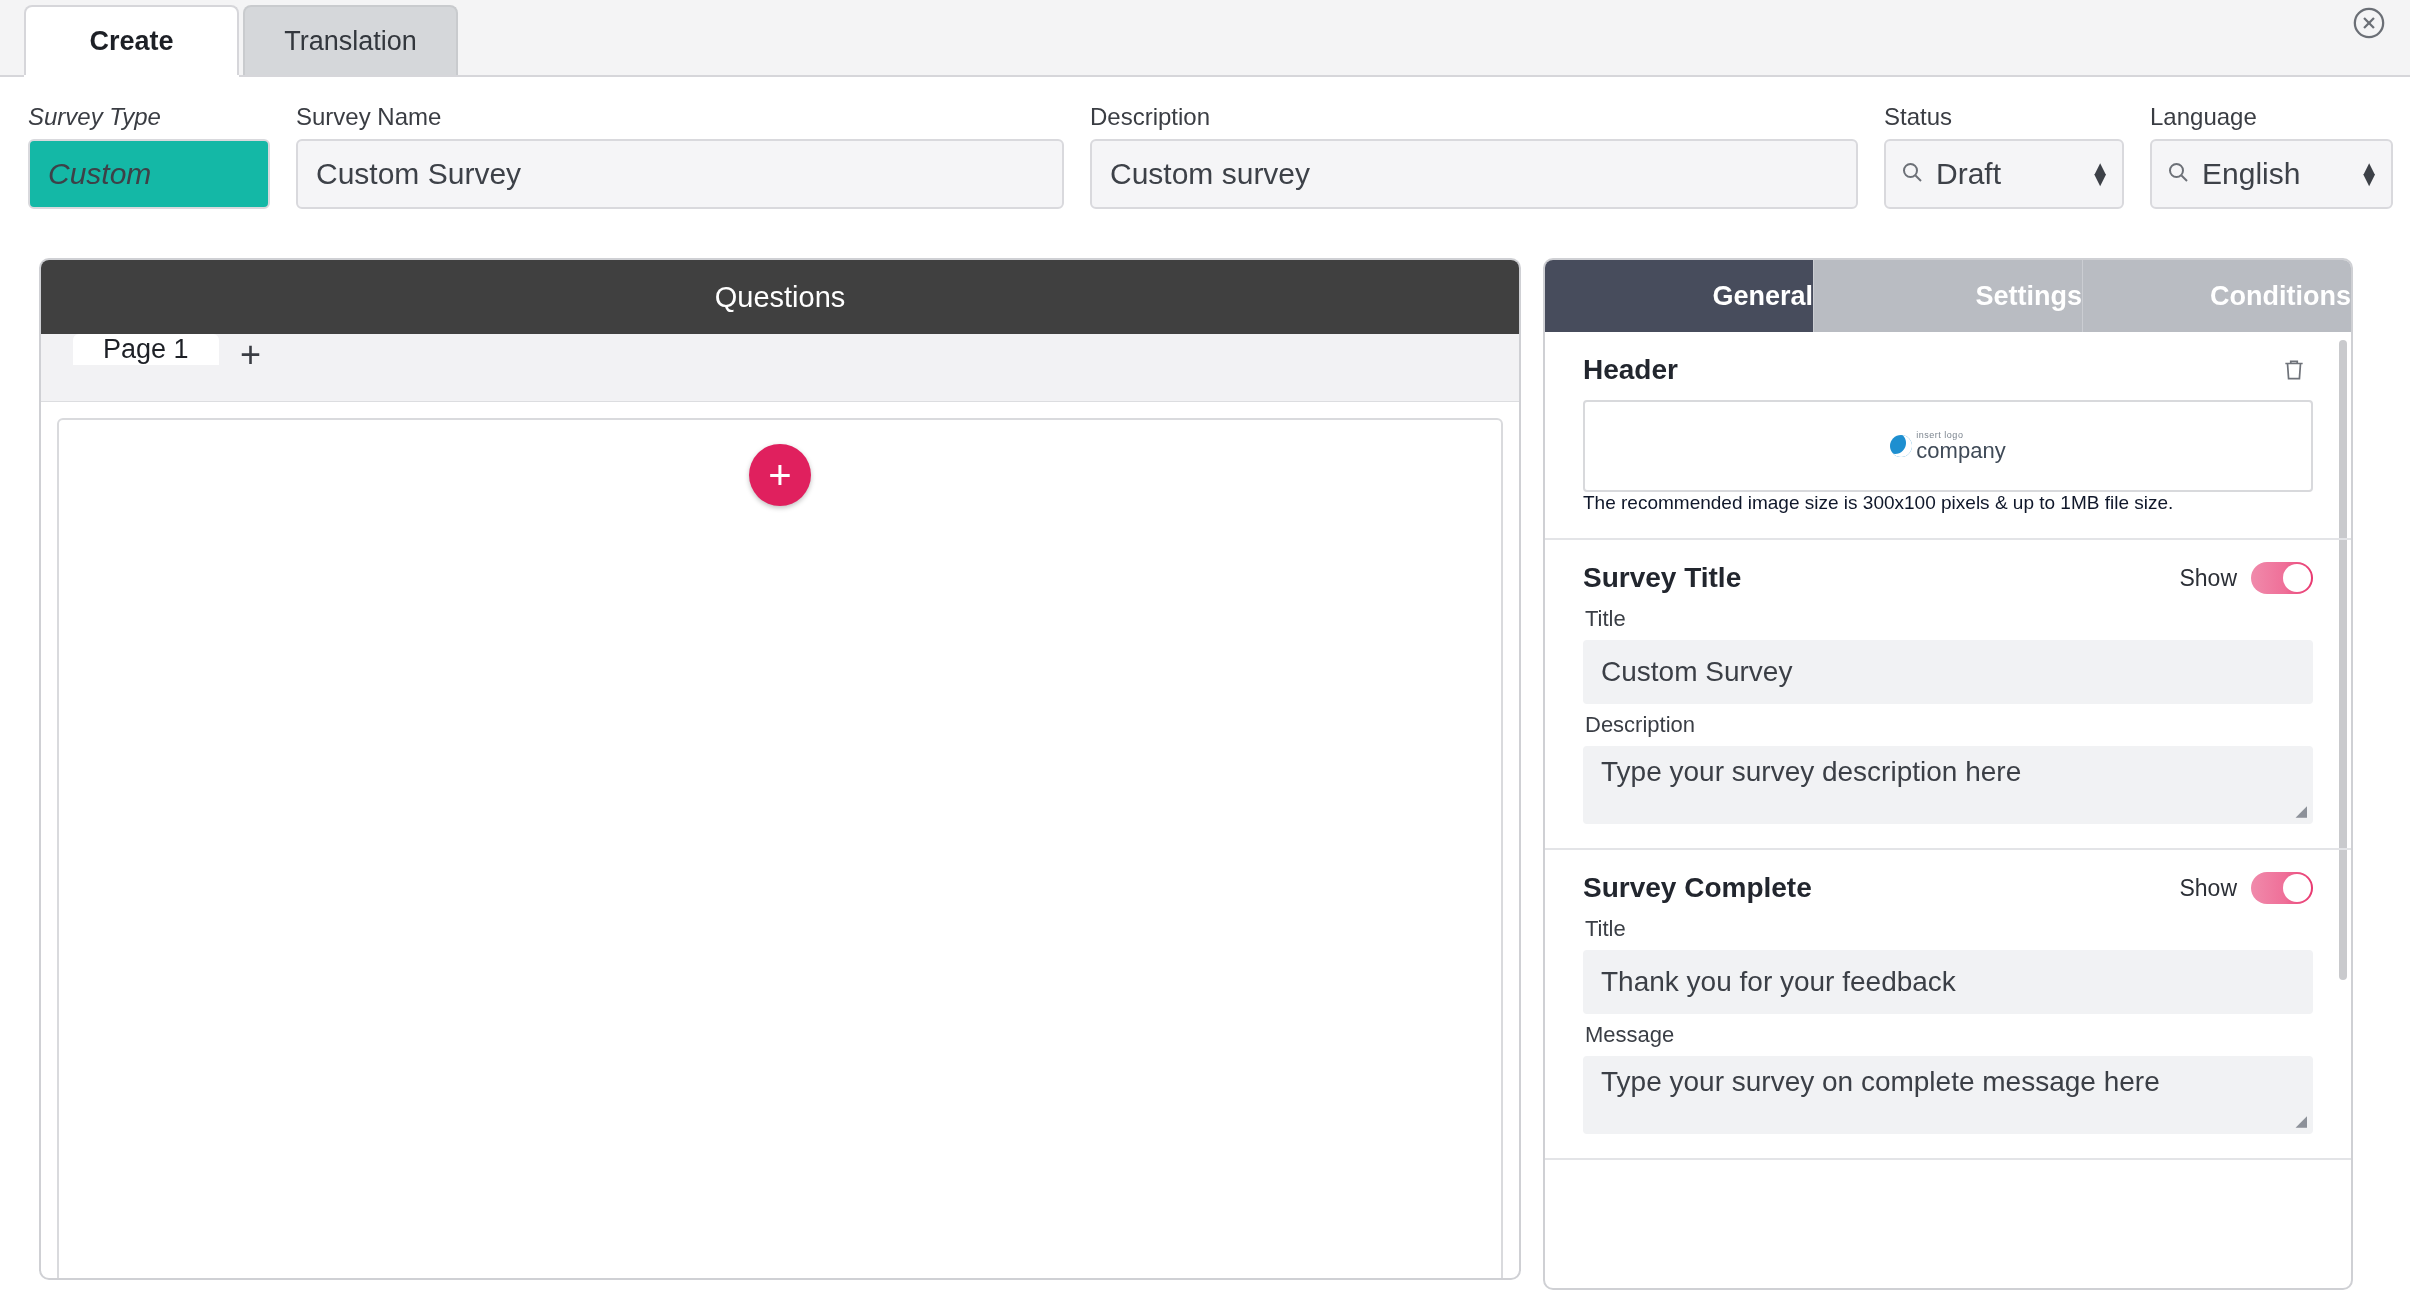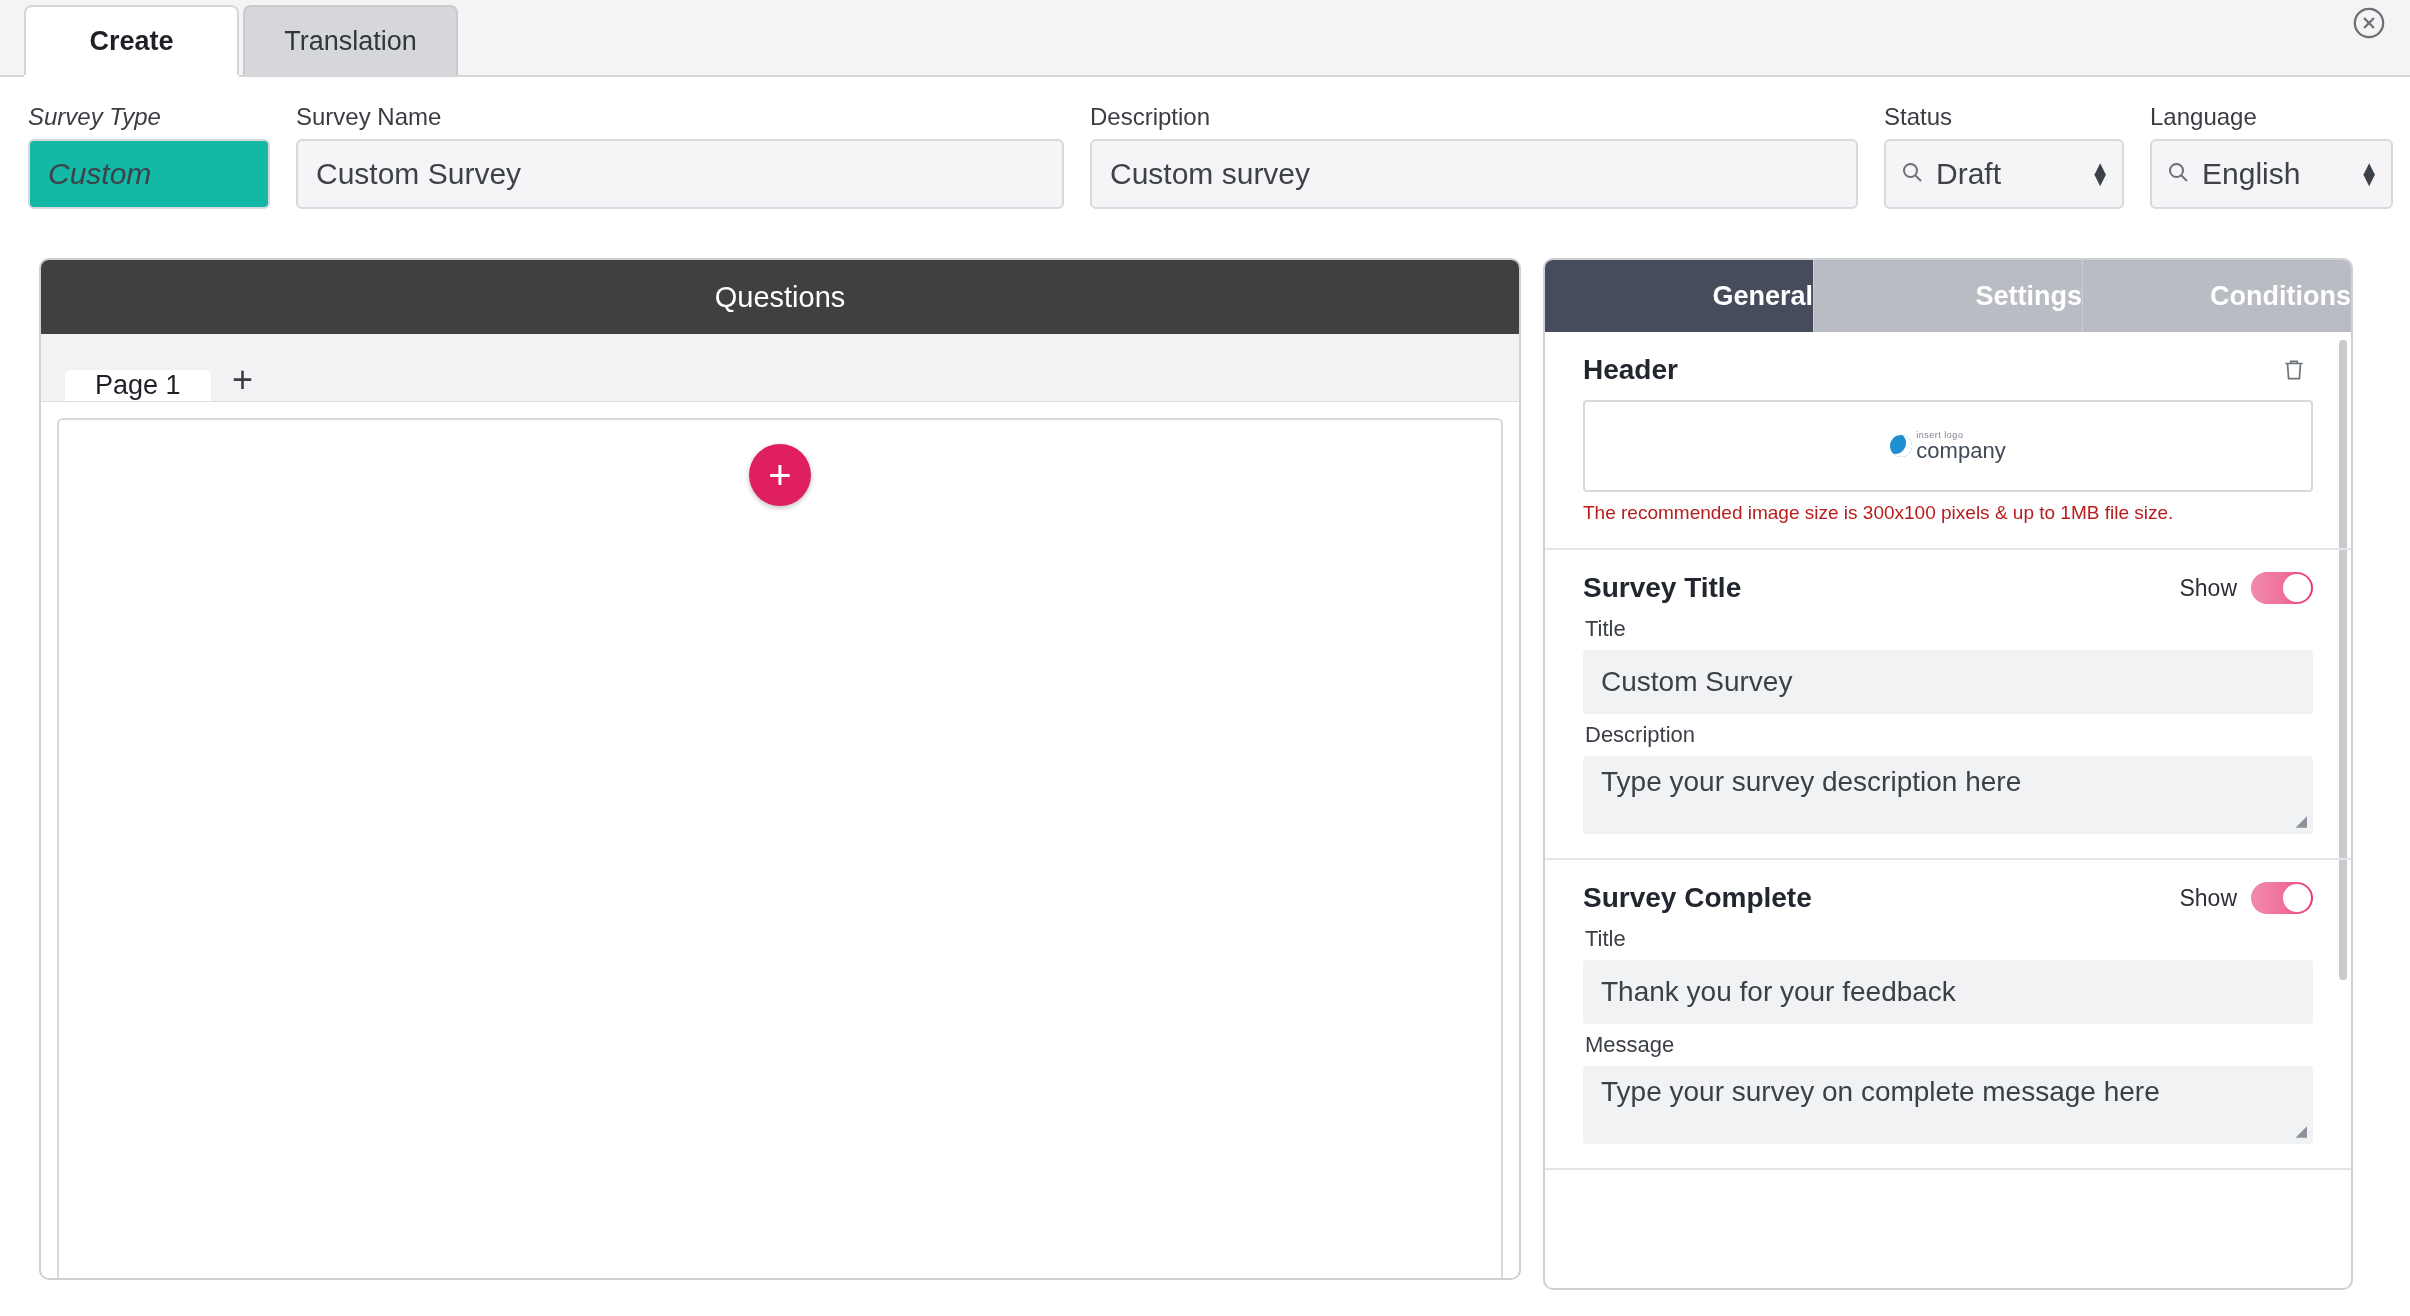--- a/index.html
+++ b/index.html
@@ -143,22 +143,22 @@
     font-size: 29px;
     display: flex;
     align-items: center;
     justify-content: center;
   }
   .page-tabbar {
     height: 68px;
     background: #f2f2f4;
     border-bottom: 1px solid #dcdde0;
     display: flex;
-    align-items: flex-end;
-    padding-left: 24px;
+    align-items: flex-start;
+    padding-left: 32px;
   }
   .page-tab {
     background: #ffffff;
     font-size: 27px;
     color: #1d2026;
     display: flex;
     align-items: center;
     padding: 0 30px;
     border-radius: 6px 6px 0 0;
     cursor: pointer;
@@ -292,22 +292,21 @@
     line-height: 1;
   }
   .logo-text small {
     display: block;
     font-size: 9px;
     color: #7b848e;
     letter-spacing: .5px;
   }
   .hint {
     font-size: 19px;
-    color: #b91c1c;
-    margin-top: 10px;
+    color: #0f172a;
   }
   .show-wrap {
     display: flex;
     align-items: center;
     gap: 14px;
   }
   .show-label { font-size: 23px; color: #2b2f36; }
   .toggle {
     width: 62px; height: 32px;
     border-radius: 16px;

